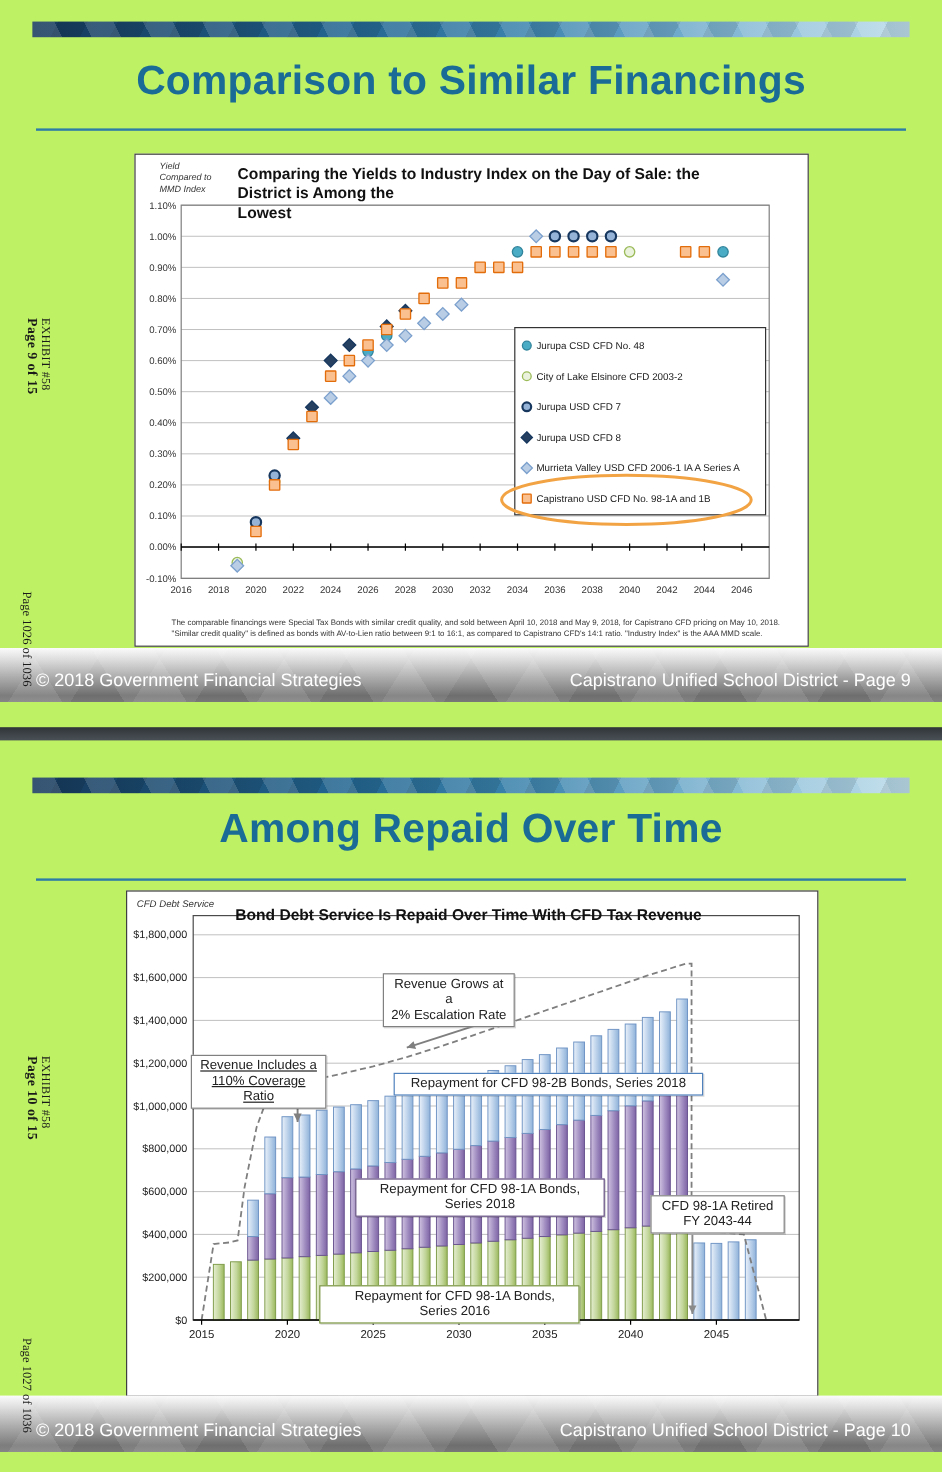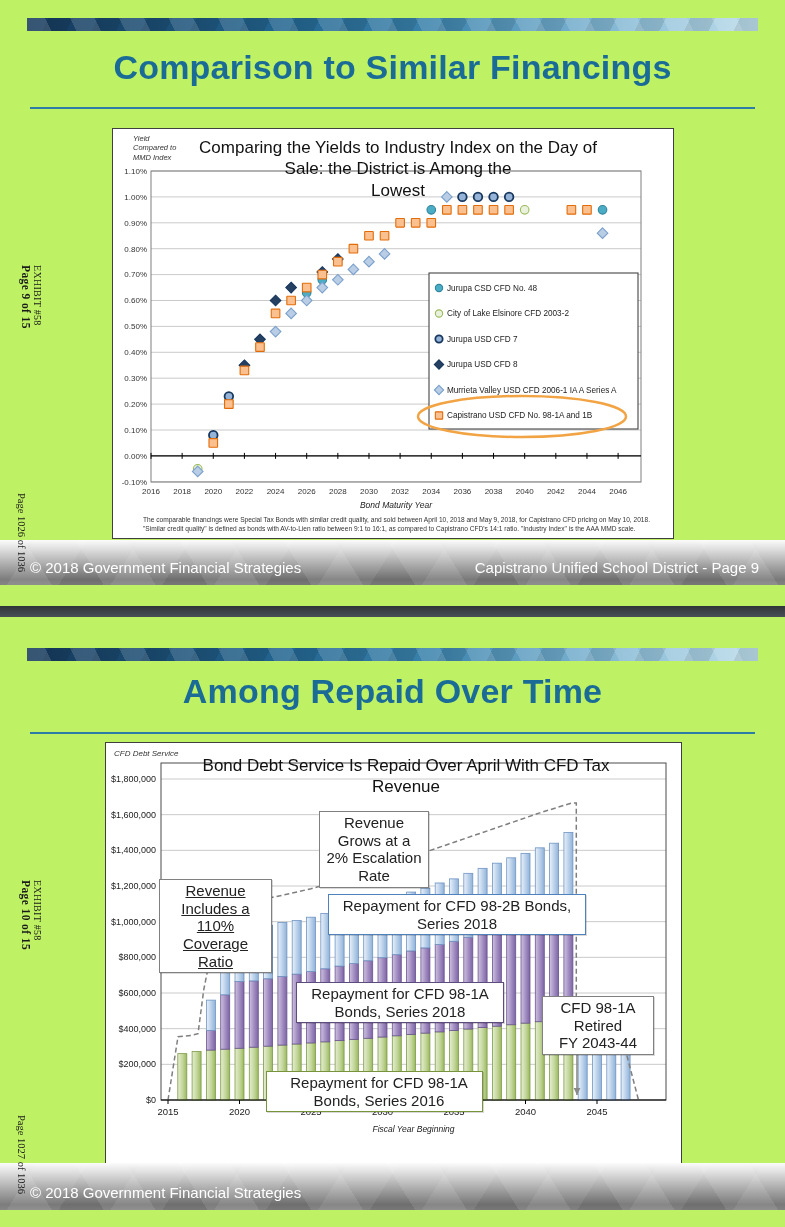--- a/index.html
+++ b/index.html
@@ -11,31 +11,31 @@
         background:repeating-linear-gradient(63deg,rgba(255,255,255,.14) 0 22px,rgba(255,255,255,0) 22px 44px),
                    repeating-linear-gradient(-63deg,rgba(0,0,0,.10) 0 22px,rgba(0,0,0,0) 22px 44px);}
   .slide-title{position:absolute;left:0;width:785px;text-align:center;
         font-size:34px;font-weight:bold;color:#1a6c97;letter-spacing:.2px;}
   .title-rule{position:absolute;left:30px;width:725px;height:2px;background:#2d7ca7;}
   .chart-frame{position:absolute;background:#fff;border:1px solid #3f3f3f;}
   .chart-frame svg{position:absolute;left:0;top:0;z-index:1;}
   .chart-furniture{position:absolute;z-index:2;}
   .pre{white-space:pre-line;}
   .c-ylabel{font-style:italic;font-size:7.5px;color:#333;line-height:1.25;}
-  .c-title{font-weight:normal;font-size:17px;color:#111;text-align:center;line-height:1.25;}
+  .c-title{font-weight:bold;font-size:13px;color:#111;line-height:1.25;}
   .c-xlabel{font-style:italic;font-size:8.5px;color:#222;text-align:center;}
   .c-foot{font-size:6.6px;color:#333;line-height:1.4;}
   .c-notes{font-size:8px;color:#222;}
   svg text{font-family:"Liberation Sans",sans-serif;}
   .tick{font-size:8px;fill:#333;}
   .t2y{font-size:9px;fill:#222;}
   .t2x{font-size:9.5px;fill:#222;}
   .legend-text{font-size:8.2px;fill:#222;}
   .ann{position:absolute;z-index:3;background:#fff;border:1.5px solid #808080;
-       font-size:15px;line-height:1.18;text-align:center;color:#222;padding:2px 4px;
+       font-size:11px;line-height:1.18;text-align:center;color:#222;padding:2px 4px;
        box-shadow:1px 1px 0 rgba(0,0,0,.15);}
   .ann-blue{border-color:#4f81bd;}
   .ann-purple{border-color:#5f4a7d;}
   .ann-green{border-color:#77933c;}
   .slide-footer{position:absolute;left:0;width:785px;display:flex;justify-content:space-between;
        align-items:flex-end;box-sizing:border-box;padding:0 26px 9px 30px;color:#fff;font-size:15px;
        background:linear-gradient(180deg,#fbfbfb 0%,#dcdcdc 20%,#a2a2a2 55%,#6e6e6e 88%,#787878 100%);}
   .slide-footer::before{content:"";position:absolute;inset:0;
        background:repeating-linear-gradient(58deg,rgba(255,255,255,.10) 0 44px,rgba(255,255,255,0) 44px 88px),
                   repeating-linear-gradient(-58deg,rgba(255,255,255,.08) 0 44px,rgba(255,255,255,0) 44px 88px);}
@@ -190,21 +190,20 @@
         <text x="334" y="263.8" class="legend-text">Murrieta Valley USD CFD 2006-1 IA A Series A</text>
         <rect x="322.345" y="282.845" width="7.31" height="7.31" rx="0.5" fill="#fac090" stroke="#e36c0a" stroke-width="1.1"></rect>
         <text x="334" y="289.3" class="legend-text">Capistrano USD CFD No. 98-1A and 1B</text>
         <ellipse cx="409" cy="287.5" rx="104" ry="20.5" fill="none" stroke="#f2a444" stroke-width="2.5"></ellipse>
       </svg>
     <div class="chart-furniture c-ylabel pre" style="left:20px;top:5px;">Yield
 Compared to
 MMD Index</div>
     <div class="chart-furniture c-title pre" style="left:85px;top:8px;width:400px;">Comparing the Yields to Industry Index on the Day of Sale: the District is Among the
 Lowest</div>
-    <div class="chart-furniture c-xlabel" style="left:38px;top:371px;width:490px;">Bond Maturity Year</div>
     <div class="chart-furniture c-foot pre" style="left:30px;top:386px;width:522px;">The comparable financings were Special Tax Bonds with similar credit quality, and sold between April 10, 2018 and May 9, 2018, for Capistrano CFD pricing on May 10, 2018.
 "Similar credit quality" is defined as bonds with AV-to-Lien ratio between 9:1 to 16:1, as compared to Capistrano CFD's 14:1 ratio.  "Industry Index" is the AAA MMD scale.</div>
   </div>
 
   <div class="slide-footer" style="top:540px;height:45px;">
     <span>© 2018 Government Financial Strategies</span>
     <span>Capistrano Unified School District - Page 9</span>
   </div>
 
   <div class="divider" style="top:606px;"></div>
@@ -361,31 +360,31 @@
         <line x1="233" y1="130" x2="320" y2="102" stroke="#7f7f7f" stroke-width="1.6"></line>
         <path d="M320 102 L312.2949620869078 100.90803353631553 L314.37823277513945 107.38105317474971 Z" fill="#7f7f7f"></path>
         <path d="M233 130 L240.7050379130922 131.09196646368449 L238.62176722486055 124.61894682525029 Z" fill="#7f7f7f"></path>
         <line x1="142" y1="168" x2="142" y2="192" stroke="#7f7f7f" stroke-width="1.6"></line>
         <path d="M142 192 L145.4 185 L138.6 185 Z" fill="#7f7f7f"></path>
         <path d="M142 168 L138.6 175 L145.4 175 Z" fill="#7f7f7f"></path>
         <line x1="471" y1="286" x2="471" y2="352" stroke="#8a8a8a" stroke-width="1.6"></line>
         <path d="M471 352 L474.4 345 L467.6 345 Z" fill="#8a8a8a"></path>
       </svg>
     <div class="chart-furniture c-ylabel" style="left:8px;top:6px;font-size:8px;">CFD Debt Service</div>
-    <div class="chart-furniture c-title" style="left:90px;top:12px;width:420px;">Bond Debt Service Is Repaid Over April With CFD Tax Revenue</div>
-    <div class="chart-furniture c-xlabel" style="left:55px;top:381px;width:505px;">Fiscal Year Beginning</div>
+    <div class="chart-furniture c-title" style="left:90px;top:12px;width:420px;">Bond Debt Service Is Repaid Over Time With CFD Tax Revenue</div>
 
     <div class="ann pre" style="left:213px;top:68px;width:100px;">Revenue Grows at a
 2% Escalation Rate</div>
     <div class="ann pre" style="left:53px;top:136px;width:103px;text-decoration:underline;">Revenue Includes a
 110% Coverage Ratio</div>
     <div class="ann ann-blue" style="left:222px;top:151px;width:248px;">Repayment for CFD 98-2B Bonds, Series 2018</div>
     <div class="ann ann-purple" style="left:190px;top:239px;width:198px;text-align:center;">Repayment for CFD 98-1A Bonds, Series 2018</div>
     <div class="ann ann-green" style="left:160px;top:328px;width:198px;padding-left:13px;">Repayment for CFD 98-1A Bonds, Series 2016</div>
     <div class="ann pre" style="left:436px;top:253px;width:102px;">CFD 98-1A Retired
 FY 2043-44</div>
   </div>
 
   <div class="slide-footer" style="top:1163px;height:47px;">
     <span>© 2018 Government Financial Strategies</span>
+    <span>Capistrano Unified School District - Page 10</span>
   </div>
 
 </div>
 
 </body></html>

